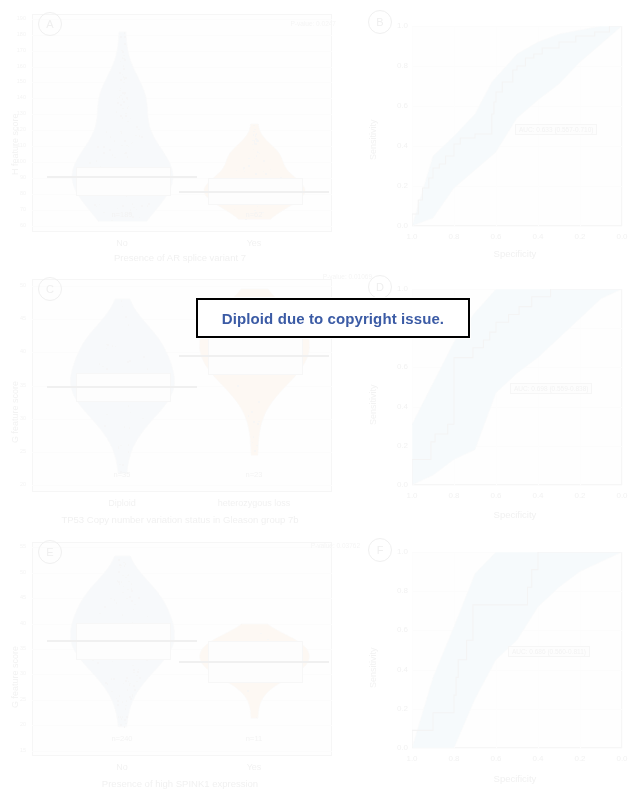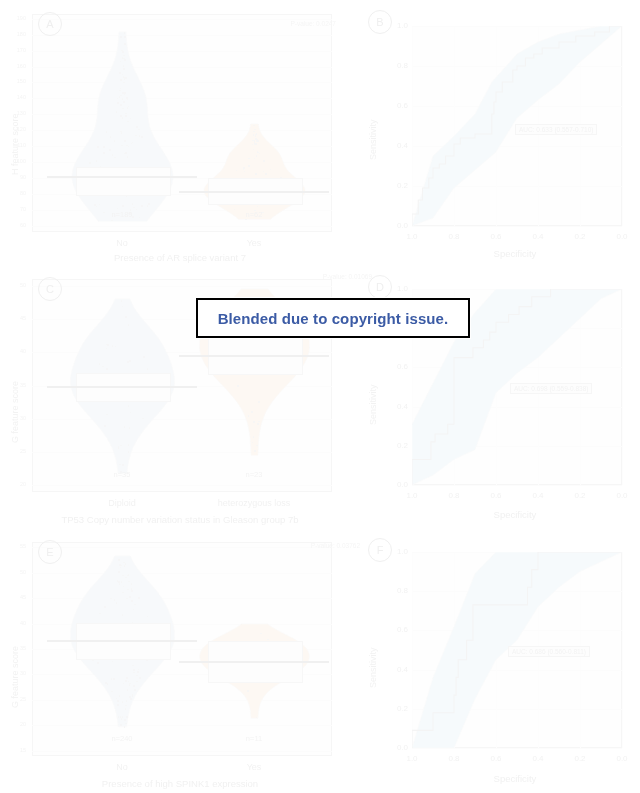--- a/index.html
+++ b/index.html
@@ -668,16 +668,16 @@
       <div class="xtick" style="left: 257px; top: 224px; width: 30px;">0.0</div>
       <div class="xtick" style="left: 34px; top: 213px; width: 24px; text-align: right;">0.0</div>
       <div class="xtick" style="left: 34px; top: 173.8px; width: 24px; text-align: right;">0.2</div>
       <div class="xtick" style="left: 34px; top: 134.6px; width: 24px; text-align: right;">0.4</div>
       <div class="xtick" style="left: 34px; top: 95.4px; width: 24px; text-align: right;">0.6</div>
       <div class="xtick" style="left: 34px; top: 56.2px; width: 24px; text-align: right;">0.8</div>
       <div class="xtick" style="left: 34px; top: 17px; width: 24px; text-align: right;">1.0</div>
     </div>
 
   <div class="overlay-banner" style="left:196px;top:298px;width:270px;height:36px;">
-    <span>Blended due to copyright issue.</span>
+    <span>Diploid due to copyright issue.</span>
   </div>
 
 </div>
 
 </body></html>

